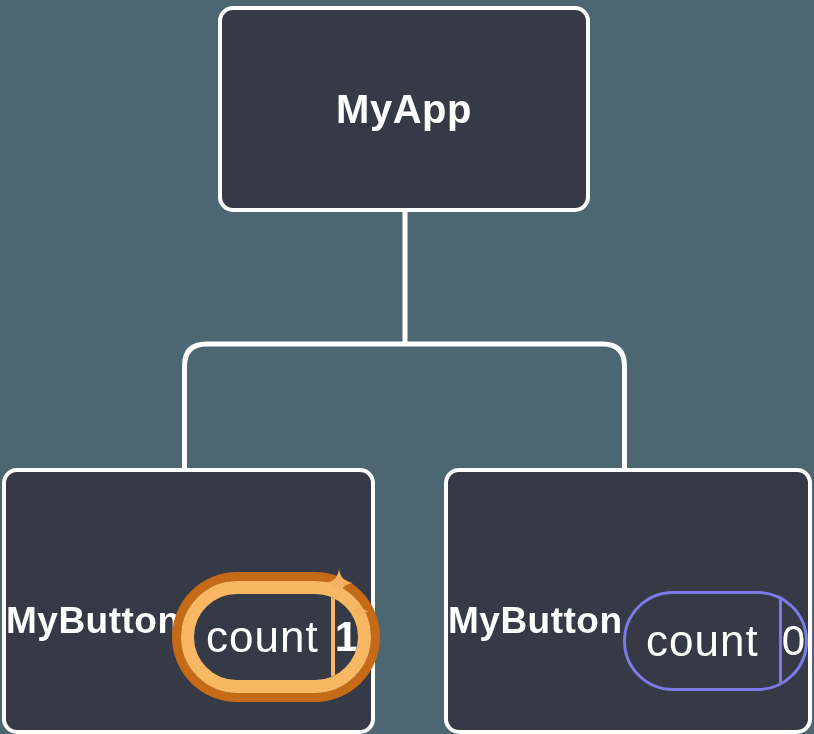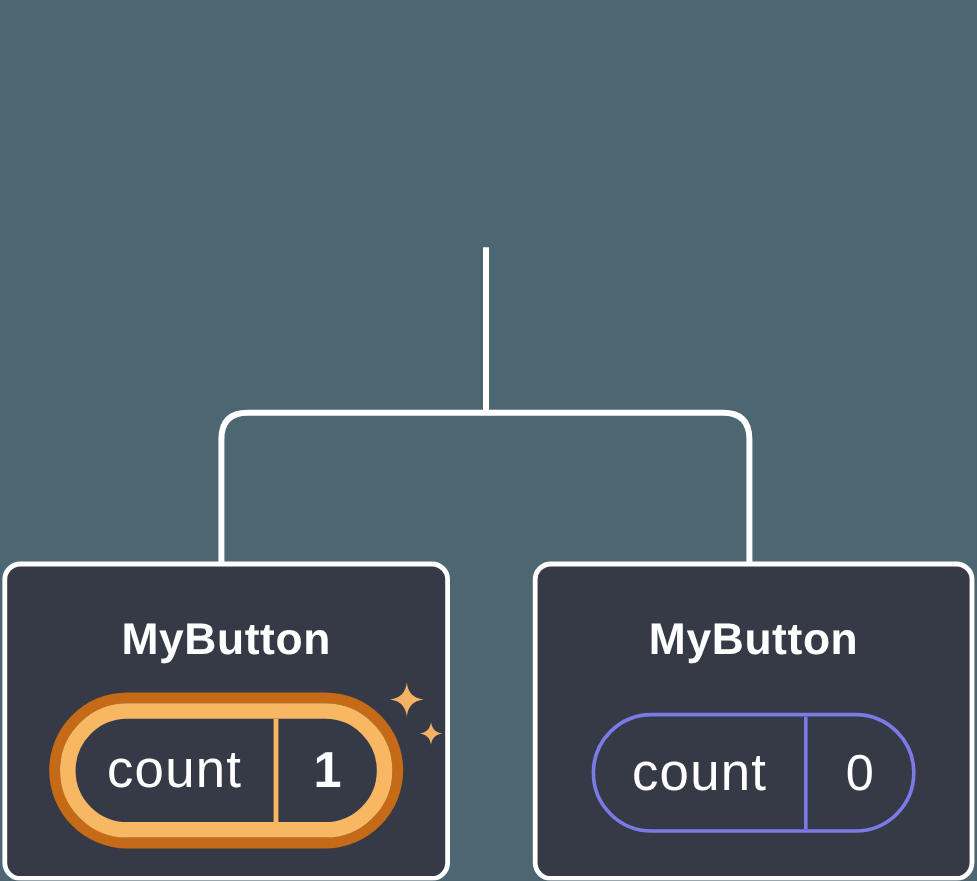--- a/index.html
+++ b/index.html
@@ -52,21 +52,20 @@
     line-height: 42px;
     font-weight: 600;
     letter-spacing: 0.5px;
     text-align: center;
   }
   .node-child {
     top: 468px;
     height: 266px;
     padding-top: 40px;
     display: flex;
-    flex-direction: column;
     align-items: center;
   }
   .node-child-left {
     left: 2px;
     width: 373px;
   }
   .node-child-right {
     left: 444px;
     width: 368px;
   }
@@ -131,20 +130,23 @@
 </head>
 <body>
 
 <div class="canvas">
 
   <svg class="connectors" viewBox="0 0 814 734" xmlns="http://www.w3.org/2000/svg">
     <path d="M405 206 L405 344"></path>
     <path d="M184.5 471 L184.5 366 Q184.5 344 206.5 344 L602.5 344 Q624.5 344 624.5 366 L624.5 471"></path>
   </svg>
 
+  <div class="node node-root">
+    <div class="node-label">MyApp</div>
+  </div>
 
   <div class="node node-child node-child-left">
     <div class="node-label">MyButton</div>
     <div class="pill pill-highlight">
       <div class="pill-seg state-name">count</div>
       <div class="pill-divider"></div>
       <div class="pill-seg state-value">1</div>
     </div>
     <svg class="sparkles" viewBox="0 0 48 58" xmlns="http://www.w3.org/2000/svg">
       <path d="M15 1 C16.2 9.5 20.5 13.8 29 15 C20.5 16.2 16.2 20.5 15 29 C13.8 20.5 9.5 16.2 1 15 C9.5 13.8 13.8 9.5 15 1 Z"></path>

